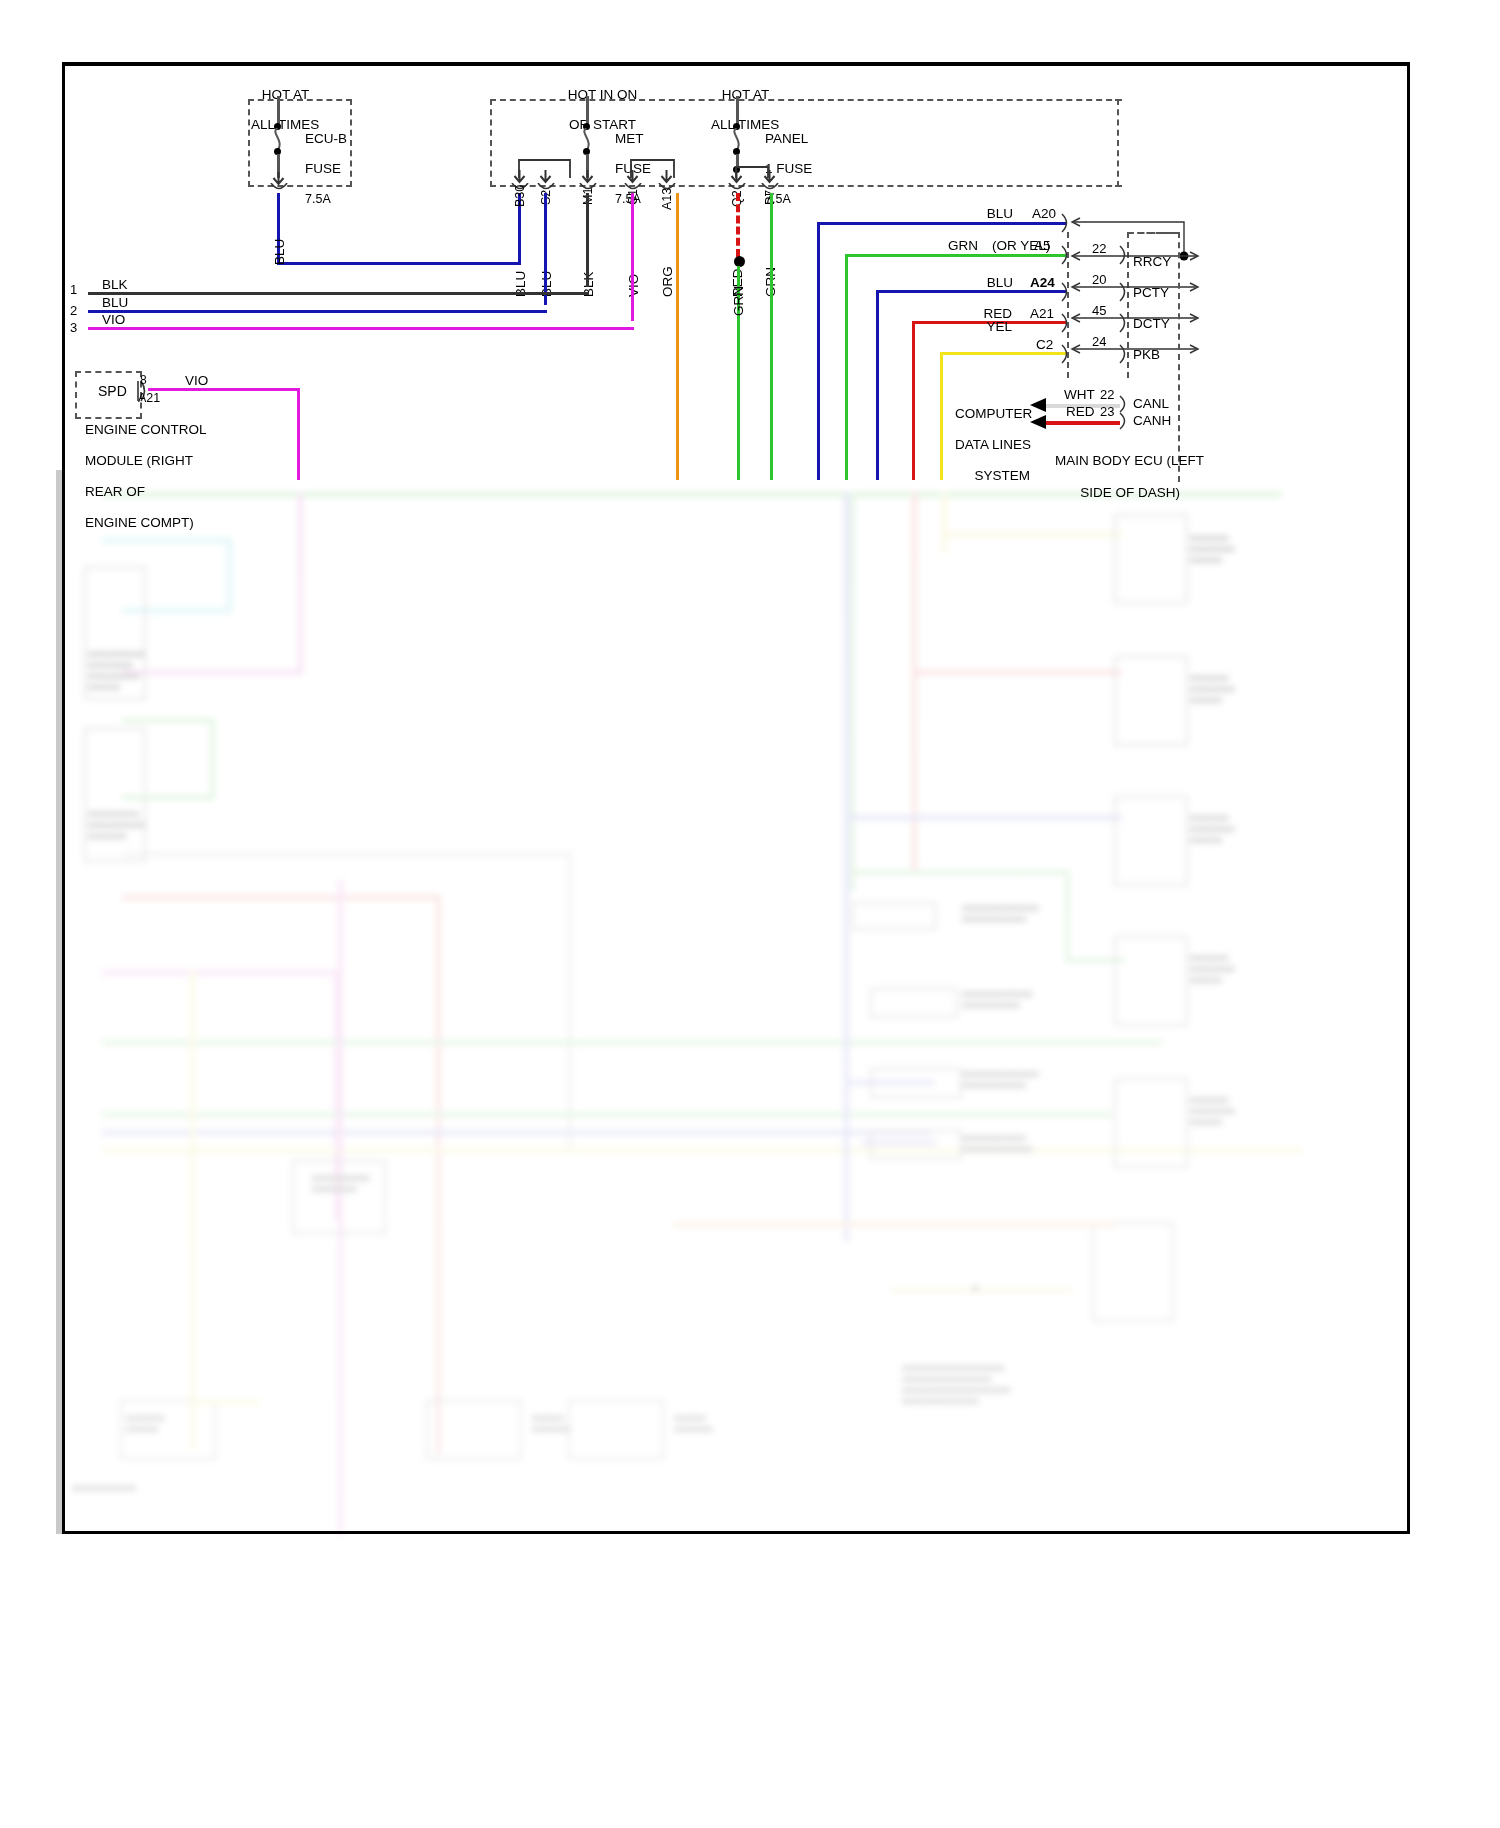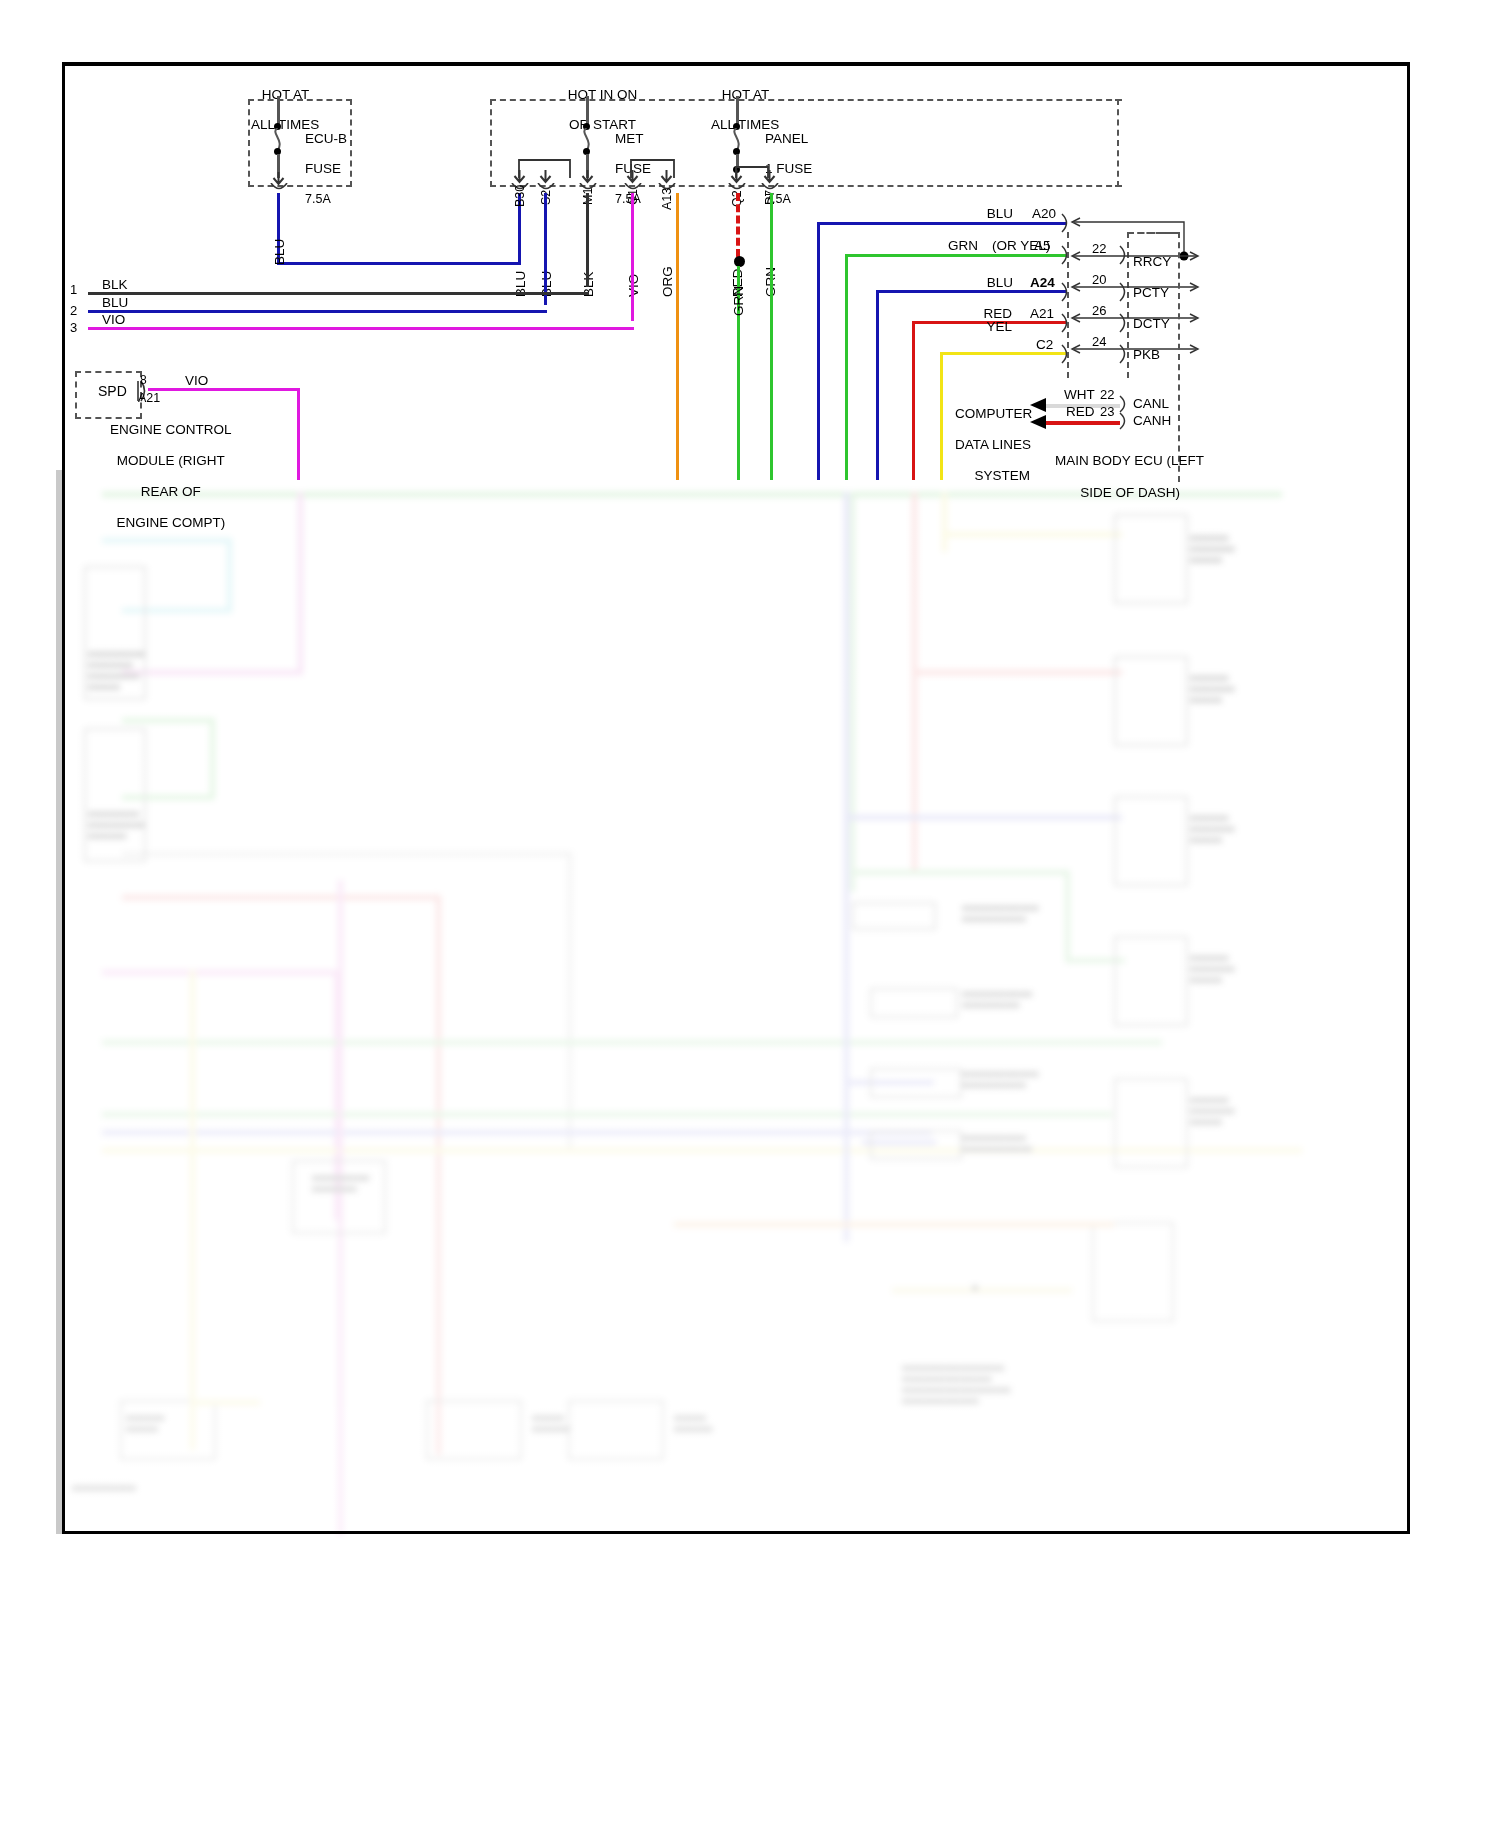--- a/index.html
+++ b/index.html
@@ -356,21 +356,21 @@
   <div class="dbox" style="left:75px;top:371px;width:63px;height:44px;"></div>
   <div class="t" style="left:98px;top:384px;font-size:14px;"><span>SPD</span></div>
   <svg style="position:absolute;left:134px;top:379px;" width="16" height="26">
     <path d="M4 2 L4 22 M7 2 Q 14 12, 7 22" stroke="#333" stroke-width="1.6" fill="none"></path>
   </svg>
   <div class="t" style="left:140px;top:373px;font-size:12px;"><span>8</span></div>
   <div class="t" style="left:138px;top:391px;font-size:12.5px;"><span>A21</span></div>
   <div class="t" style="left:185px;top:373px;"><span>VIO</span></div>
   <div class="w wh c-vio" style="left:148px;top:388px;width:152px;"></div>
   <div class="w wv c-vio" style="left:297px;top:388px;height:92px;"></div>
-  <div class="t" style="left:95px;top:406px;line-height:15.5px;text-align:center;">
+  <div class="t" style="left:70px;top:406px;line-height:15.5px;">
     <span>ENGINE CONTROL</span><br>
     <span>MODULE (RIGHT</span><br>
     <span>REAR OF</span><br>
     <span>ENGINE COMPT)</span>
   </div>
 
   <div class="w wv c-blu" style="left:817px;top:222px;height:258px;"></div>
   <div class="w wh c-blu" style="left:817px;top:222px;width:249px;"></div>
   <div class="t t-r" style="left:965px;top:206px;width:48px;"><span>BLU</span></div>
   <div class="t" style="left:1032px;top:206px;"><span>A20</span></div>
@@ -430,21 +430,21 @@
     <path d="M8 106 L130 106" stroke="#333" stroke-width="1.4" fill="none"></path>
     <path d="M14 102 L6 106 L14 110" stroke="#333" stroke-width="1.4" fill="none"></path>
     <path d="M124 102 L132 106 L124 110" stroke="#333" stroke-width="1.4" fill="none"></path>
 
     <path d="M8 137 L130 137" stroke="#333" stroke-width="1.4" fill="none"></path>
     <path d="M14 133 L6 137 L14 141" stroke="#333" stroke-width="1.4" fill="none"></path>
     <path d="M124 133 L132 137 L124 141" stroke="#333" stroke-width="1.4" fill="none"></path>
   </svg>
   <div class="t" style="left:1092px;top:241px;font-size:13px;"><span>22</span></div>
   <div class="t" style="left:1092px;top:272px;font-size:13px;"><span>20</span></div>
-  <div class="t" style="left:1092px;top:303px;font-size:13px;"><span>26</span></div>
+  <div class="t" style="left:1092px;top:303px;font-size:13px;"><span>45</span></div>
   <div class="t" style="left:1092px;top:334px;font-size:13px;"><span>24</span></div>
 
   <div class="dbox dbox-open-l" style="left:1128px;top:232px;width:50px;height:248px;border-bottom:none;"></div>
   <div class="dbox" style="left:1128px;top:232px;width:48px;height:2px;border:none;border-top:2px dashed #555;"></div>
 
   <svg style="position:absolute;left:1118px;top:245px;" width="14" height="20">
     <path d="M2 1 Q 11 10, 2 19" stroke="#333" stroke-width="1.5" fill="none"></path>
     </svg>
   <svg style="position:absolute;left:1118px;top:282px;" width="14" height="20">
     <path d="M2 1 Q 11 10, 2 19" stroke="#333" stroke-width="1.5" fill="none"></path>

